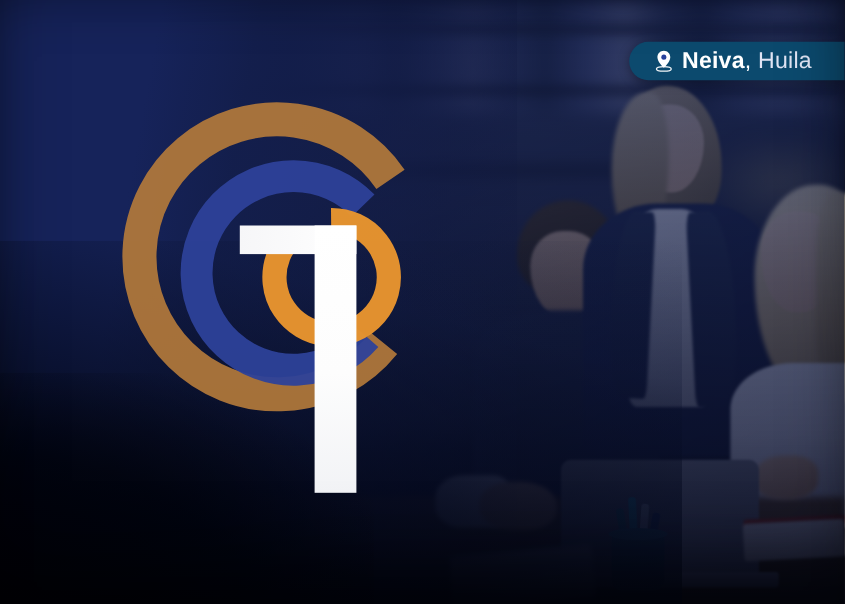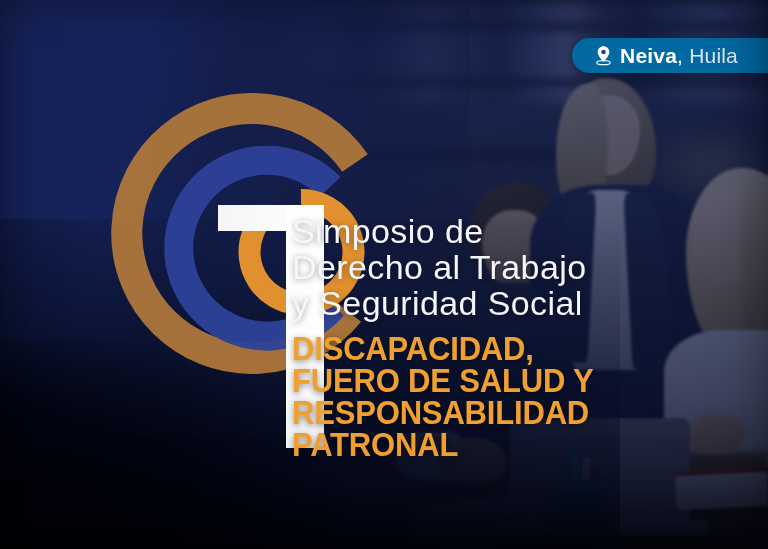--- a/index.html
+++ b/index.html
@@ -310,21 +310,21 @@
     white-space:nowrap;
   }
   .headline .ln { display:block; }
 
   
   .location-badge {
     position:absolute; right:0; top:38px;
     height:35px;
     display:flex; align-items:center; gap:7px;
     padding:0 30px 0 22px;
-    background:#0369a1;
+    background:#0c4a6e;
     border-radius:18px 0 0 18px;
     box-shadow:0 2px 10px rgba(0,0,0,.35);
   }
   .pin-icon { display:block; width:19px; height:21px; flex:0 0 auto; }
   .badge-text {
     font-size:21px; line-height:21px; color:#ffffff;
     white-space:nowrap; letter-spacing:.2px;
   }
   .badge-city { font-weight:bold; }
   .badge-dept { font-weight:300; color:#dfe4f4; }
@@ -404,36 +404,20 @@
     <path d="M 330 187 A 88 88 0 1 0 333 306" fill="none" stroke="#2d4199" stroke-width="29" stroke-linecap="butt" opacity="0.95"></path>
 
     <path d="M 301 200 A 52 52 0 1 1 266 214" fill="none" stroke="#e8952e" stroke-width="22" stroke-linecap="butt" opacity="0.97"></path>
   </svg>
 
   <div class="numeral-one">
     <div class="one-flag"></div>
     <div class="one-stem"></div>
   </div>
 
-  <div class="text-block">
-
-    <div class="subtitle">
-      <span class="ln">Simposio de</span>
-      <span class="ln">Derecho al Trabajo</span>
-      <span class="ln">y Seguridad Social</span>
-    </div>
-
-    <div class="headline">
-      <span class="ln">DISCAPACIDAD,</span>
-      <span class="ln">FUERO DE SALUD Y</span>
-      <span class="ln">RESPONSABILIDAD</span>
-      <span class="ln">PATRONAL</span>
-    </div>
-
-  </div>
 
   <div class="location-badge">
     <svg class="pin-icon" viewBox="0 0 24 26">
       <ellipse cx="12" cy="22" rx="8.5" ry="2.6" fill="none" stroke="#ffffff" stroke-width="1.5" opacity="0.95"></ellipse>
       <path d="M12 1.2c-4.1 0-7.4 3.3-7.4 7.4 0 5.4 7.4 12.2 7.4 12.2s7.4-6.8 7.4-12.2c0-4.1-3.3-7.4-7.4-7.4z" fill="#ffffff"></path>
       <circle cx="12" cy="8.5" r="2.9" fill="#27419b"></circle>
     </svg>
     <div class="badge-text">
       <span class="badge-city">Neiva</span><span class="badge-dept-sep">,</span><span class="badge-dept"> Huila</span>
     </div>

